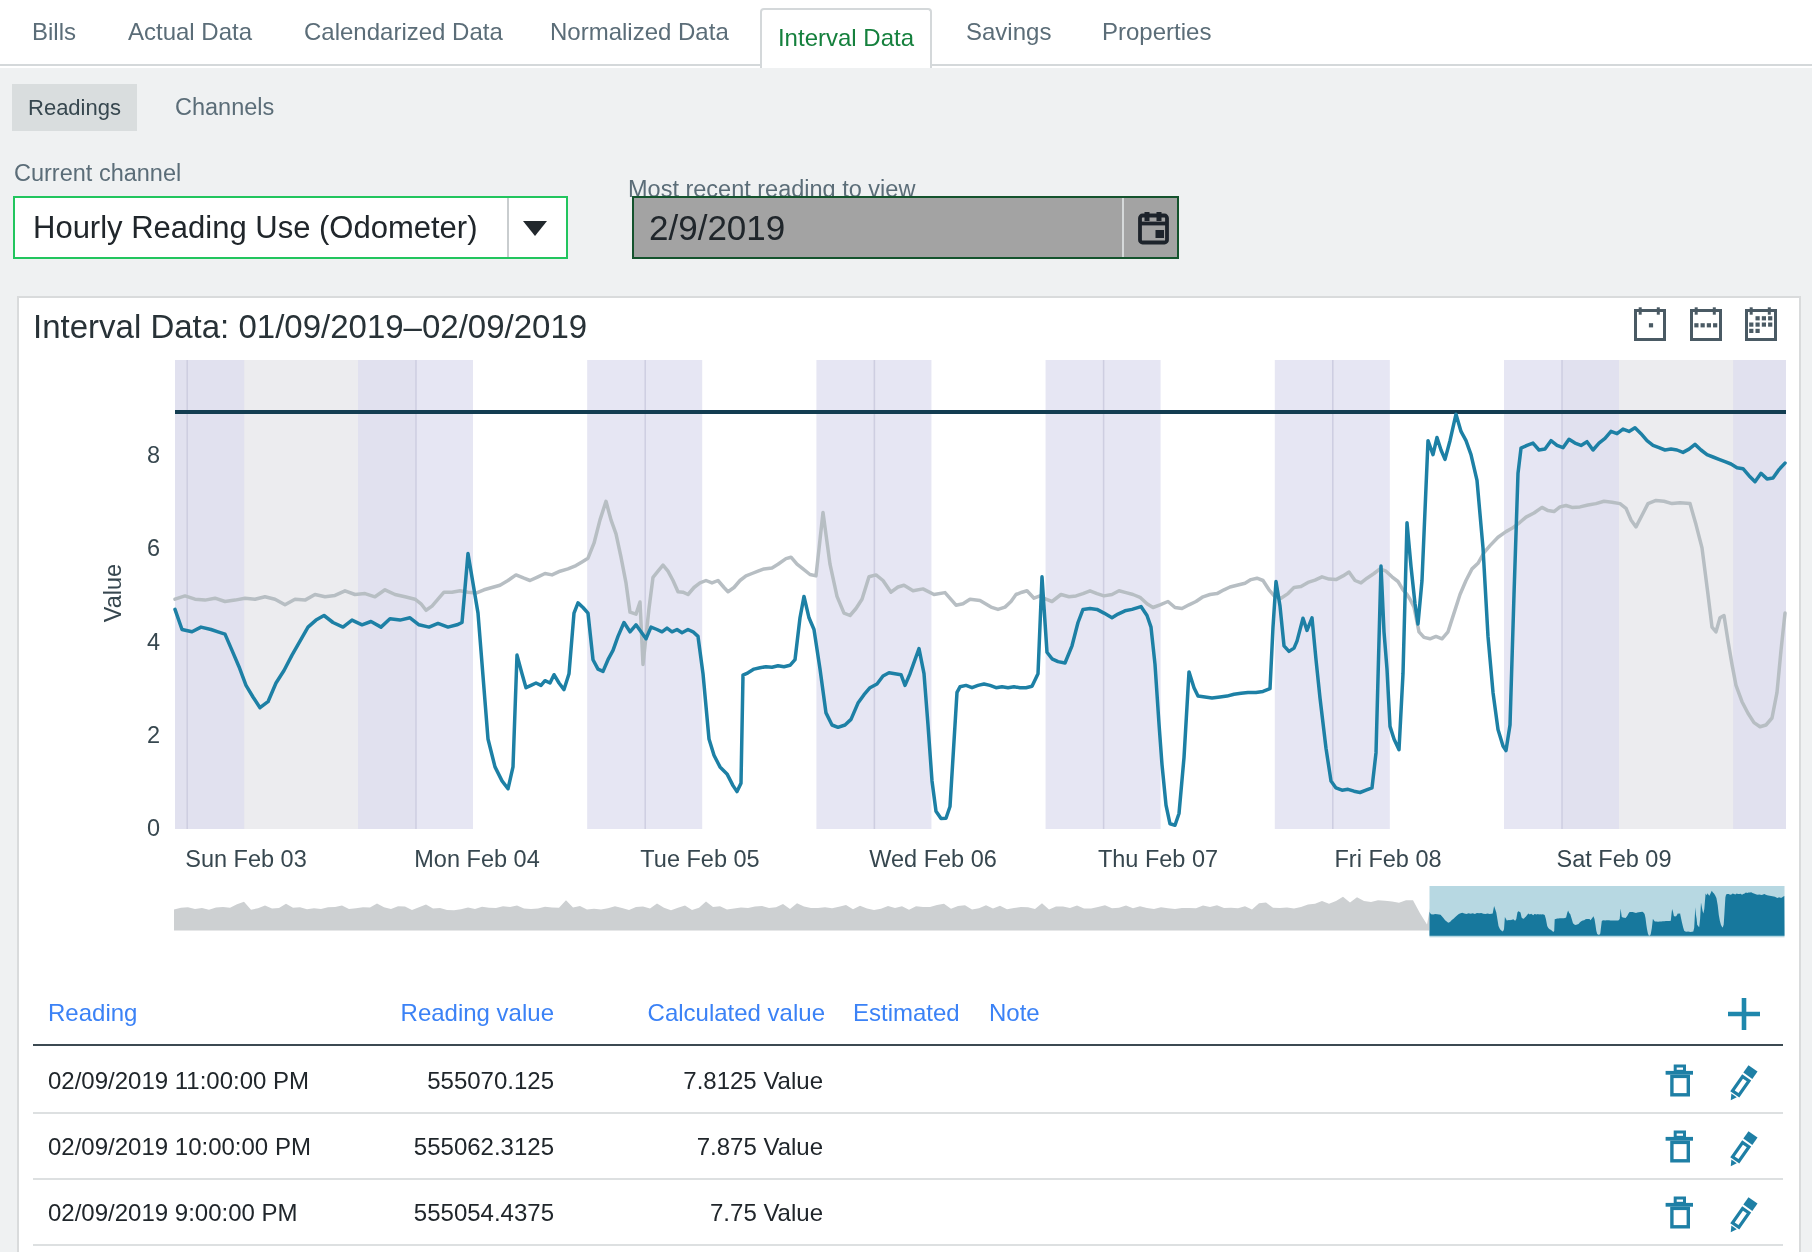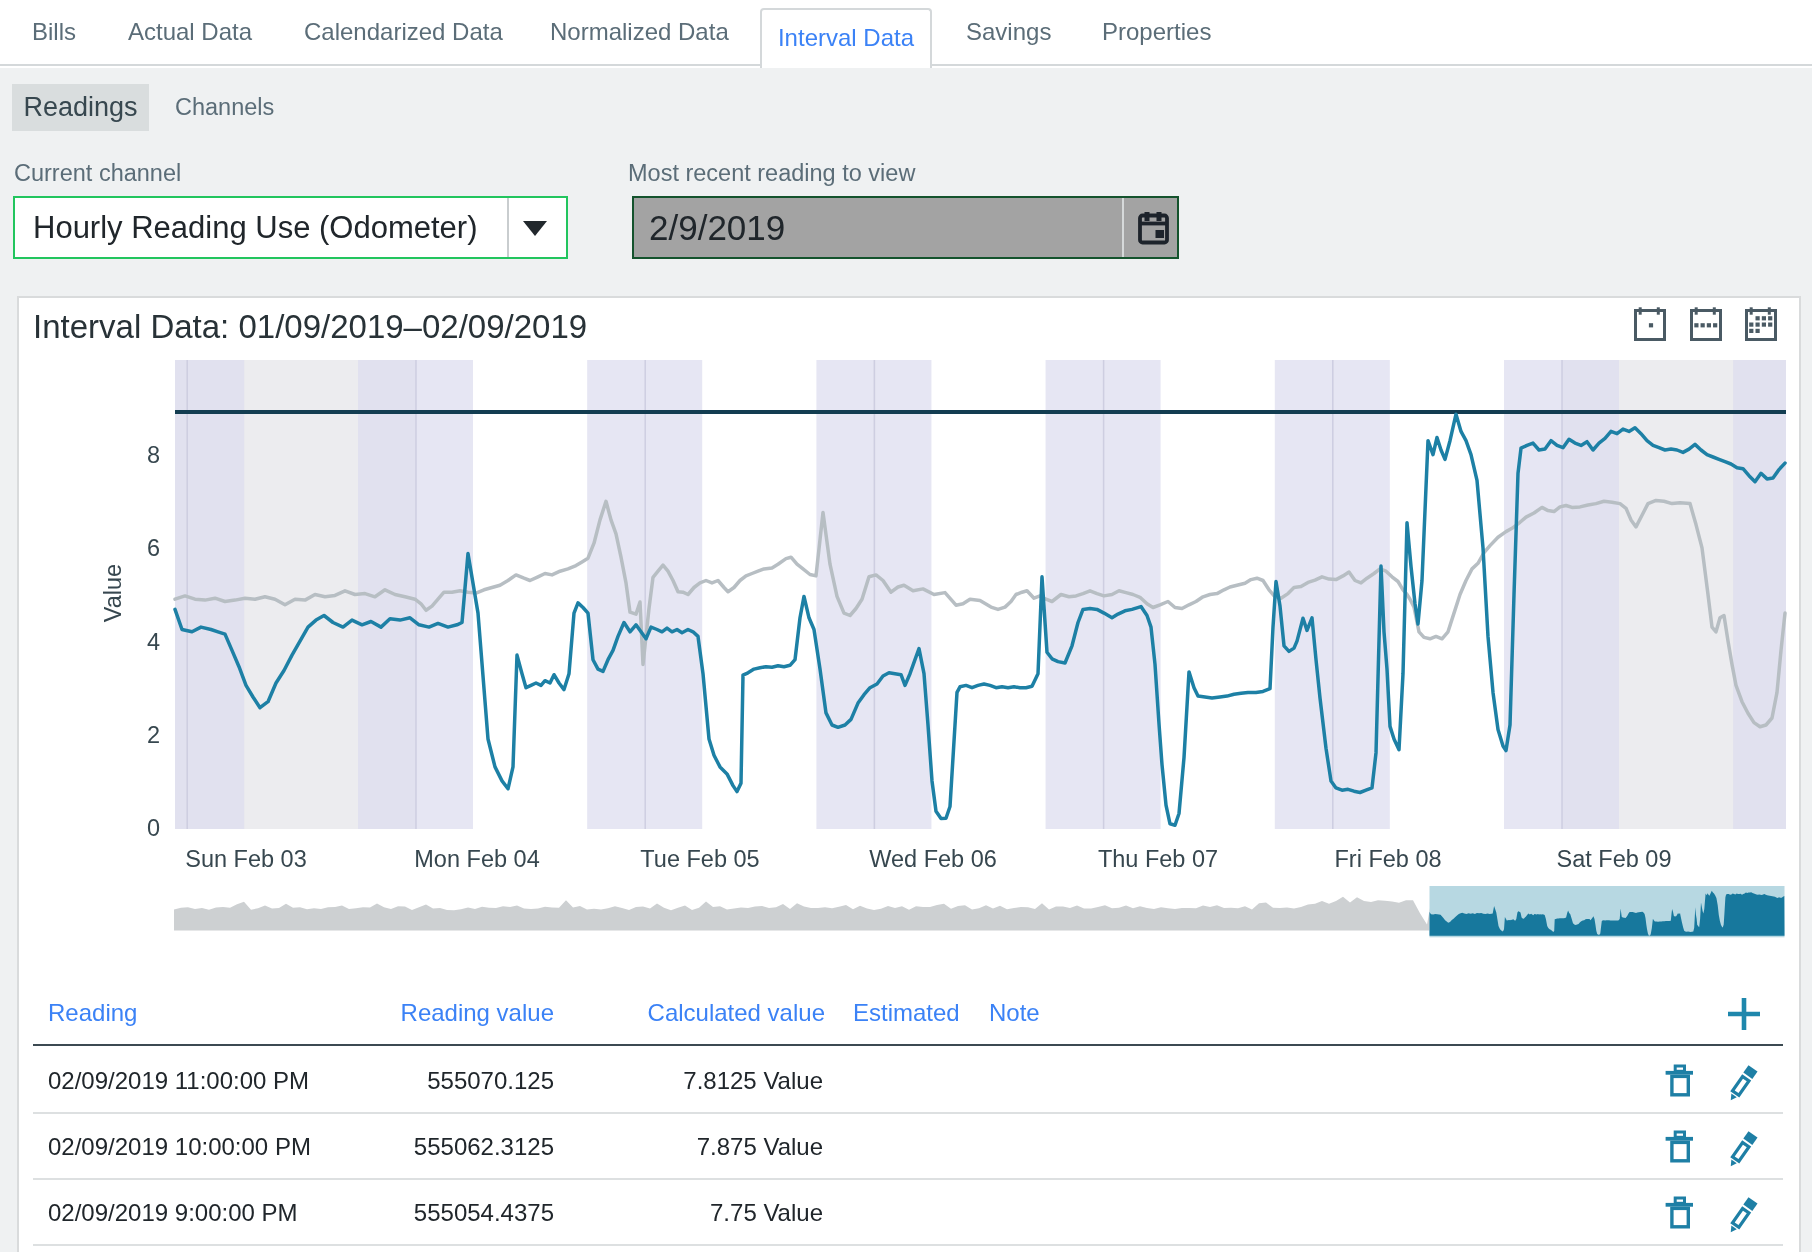--- a/index.html
+++ b/index.html
@@ -3,24 +3,24 @@
 <meta charset="utf-8">
 <style>
   * { margin:0; padding:0; box-sizing:border-box; }
   html,body { width:1812px; height:1252px; background:#fff; overflow:hidden;
     font-family:"Liberation Sans",sans-serif; }
   .tabbar { position:absolute; left:0; top:0; width:1812px; height:66px; background:#fff;
     border-bottom:2px solid #d4d8da; }
   .tab { position:absolute; top:0; height:64px; line-height:64px; font-size:24px; color:#5b6d78; }
   .activetab { position:absolute; left:760px; top:8px; width:172px; height:60px; background:#fff;
     border:2px solid #d4d8da; border-bottom:none; border-radius:4px 4px 0 0; text-align:center; line-height:56px;
-    font-size:24px; color:#3b82f6; z-index:2; }
+    font-size:24px; color:#15803d; z-index:2; }
   .content { position:absolute; left:0; top:68px; width:1812px; height:1184px; background:#eff1f2; }
-  .chip { position:absolute; left:12px; top:16px; width:137px; height:47px; background:#d9ddde;
-    text-align:center; line-height:47px; font-size:27px; color:#37474f; }
+  .chip { position:absolute; left:12px; top:16px; width:125px; height:47px; background:#d9ddde;
+    text-align:center; line-height:47px; font-size:22px; color:#37474f; }
   .chip2 { position:absolute; left:175px; top:16px; font-size:23.5px; color:#5b6d78; line-height:47px; }
   .lbl { position:absolute; font-size:23.5px; color:#5b6d78;text-align:right; }
   .selectbox { position:absolute; left:13px; top:128px; width:555px; height:63px; background:#fff;
     border:2px solid #22c55e;padding-left:40px; }
   .selectbox .txt { position:absolute; left:18px; top:0; line-height:59px; font-size:31px; color:#20262b; }
   .selectbox .sep { position:absolute; left:492px; top:0; width:2px; height:59px; background:#c9cdcf; }
   .selectbox .arr { position:absolute; left:508px; top:23px; width:0; height:0;
     border-left:12px solid transparent; border-right:12px solid transparent; border-top:15px solid #22282d; }
   .datebox { position:absolute; left:632px; top:128px; width:547px; height:63px; background:#a3a3a3;
     border:2px solid #14532d; }
@@ -42,21 +42,21 @@
   <div class="tab" style="left:550px">Normalized Data</div>
   <div class="tab" style="left:304px">Calendarized Data</div>
   <div class="tab" style="left:966px">Savings</div>
   <div class="tab" style="left:1102px">Properties</div>
 </div>
 <div class="activetab">Interval Data</div>
 <div class="content">
   <div class="chip">Readings</div>
   <div class="chip2">Channels</div>
   <div class="lbl" style="left:14px;top:92px">Current channel</div>
-  <div class="lbl" style="left:628px;top:92px">Most recent reading to view</div>
+  <div class="lbl" style="left:628px;top:108px">Most recent reading to view</div>
   <div class="selectbox">
       <div class="txt">Hourly Reading Use (Odometer)</div>
       <div class="sep"></div>
       <div class="arr"></div>
     </div>
   <div class="datebox">
       <div class="txt">2/9/2019</div>
       <div class="sep"></div>
     </div>
   <div class="panel"></div>

